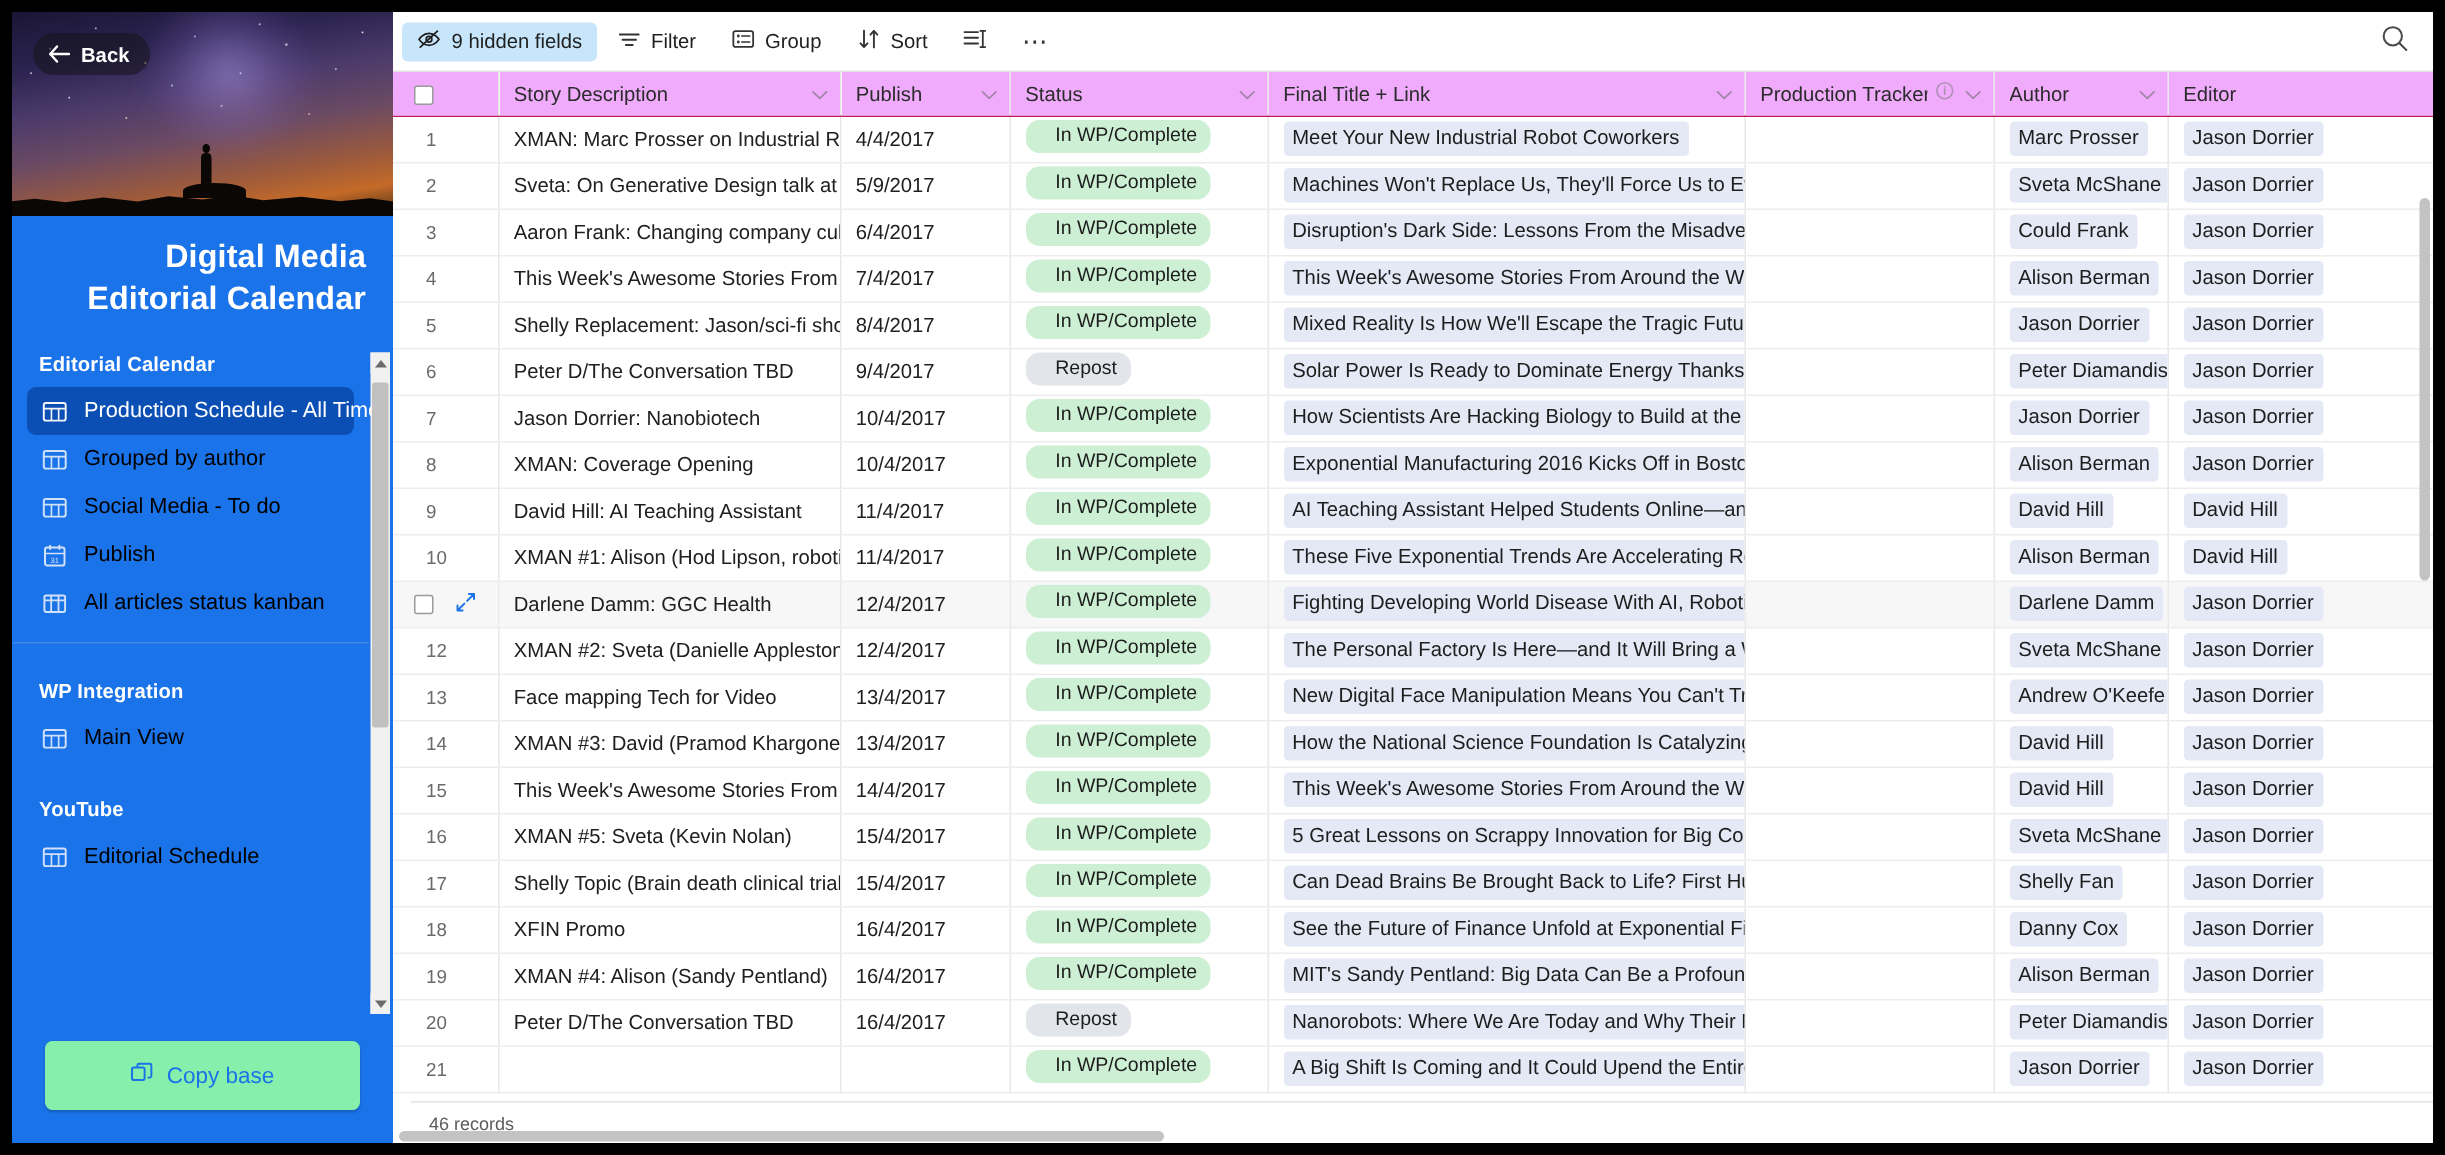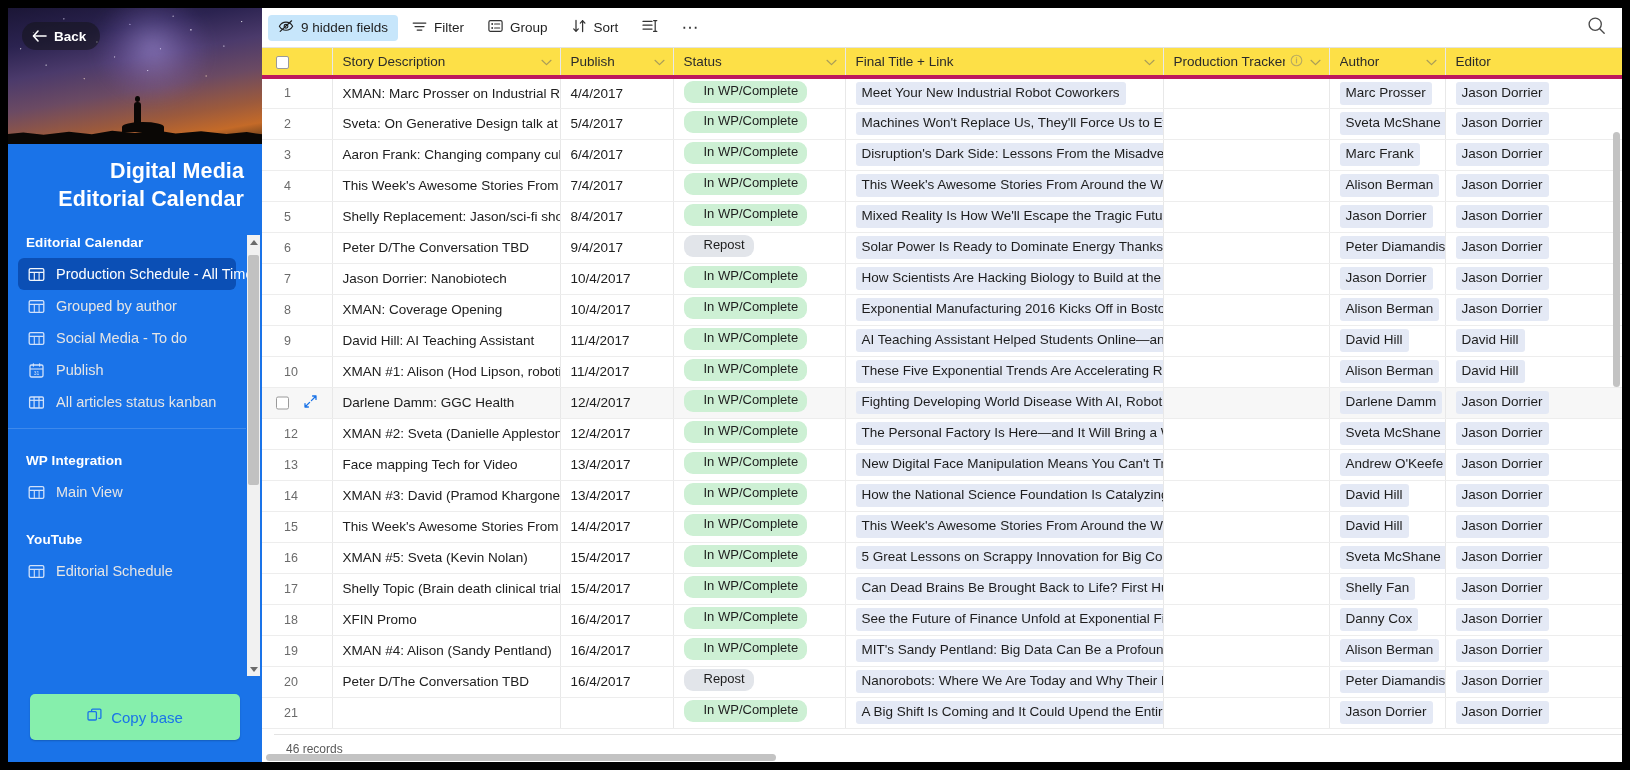--- a/index.html
+++ b/index.html
@@ -144,21 +144,21 @@
   }
   .nav-section-pad { height: 18px; }
   .nav-item {
     display: flex;
     align-items: center;
     gap: 11px;
     height: 32px;
     margin: 0 10px 0 10px;
     padding: 0 10px;
     border-radius: 6px;
-    color: #e5e5e5;
+    color: #000000;
     font-size: 14.5px;
     cursor: pointer;
     white-space: nowrap;
   }
   .nav-item.active {
     background: #0b4fb5;
     color: #ffffff;
     font-weight: 400;
   }
   .nav-item .nic { width: 17px; height: 17px; flex: 0 0 17px; opacity: .95; display:block; }
@@ -274,25 +274,25 @@
     border-right: 1px solid #e8e8e8;
     border-bottom: 1px solid #ededed;
     height: 31px;
     padding: 0 0 0 10px;
     text-align: left;
     font-weight: 400;
     overflow: hidden;
     white-space: nowrap;
   }
   table.t thead th {
-    background: #fde047;
+    background: #f0abfc;
     color: #2b2b2b;
     font-size: 13.5px;
     height: 29px;
-    border-bottom: 4px solid #be185d;
+    border-bottom: 1px solid #be185d;
     position: relative;
     vertical-align: middle;
   }
   .th-in { display: flex; align-items: center; gap: 5px; width: 100%; }
   .th-lbl { flex: 1 1 auto; overflow: hidden; text-overflow: clip; }
   .chev { flex: 0 0 auto; margin-right: 8px; opacity: .55; }
   .th-info { flex: 0 0 auto; opacity: .5; margin-right: 2px; }
 
   col.c-num   { width: 70px; }
   col.c-story { width: 228px; }
@@ -712,37 +712,37 @@
                 <td class="titlecell"><span class="chip">Meet Your New Industrial Robot Coworkers</span></td>
                 <td></td>
                 <td class="authcell"><span class="chip">Marc Prosser</span></td>
                 <td class="editcell"><span class="chip">Jason Dorrier</span></td>
               </tr>
               <tr>
                 <td class="num">
                   <span class="n">2</span>
                 </td>
                 <td>Sveta: On Generative Design talk at e.g…</td>
-                <td>5/4/2017</td>
+                <td>5/9/2017</td>
                 <td><span class="pill green">In WP/Complete</span></td>
                 <td class="titlecell"><span class="chip">Machines Won't Replace Us, They'll Force Us to Evolve</span></td>
                 <td></td>
                 <td class="authcell"><span class="chip">Sveta McShane</span></td>
                 <td class="editcell"><span class="chip">Jason Dorrier</span></td>
               </tr>
               <tr>
                 <td class="num">
                   <span class="n">3</span>
                 </td>
                 <td>Aaron Frank: Changing company culture</td>
                 <td>6/4/2017</td>
                 <td><span class="pill green">In WP/Complete</span></td>
                 <td class="titlecell"><span class="chip">Disruption's Dark Side: Lessons From the Misadventure</span></td>
                 <td></td>
-                <td class="authcell"><span class="chip">Marc Frank</span></td>
+                <td class="authcell"><span class="chip">Could Frank</span></td>
                 <td class="editcell"><span class="chip">Jason Dorrier</span></td>
               </tr>
               <tr>
                 <td class="num">
                   <span class="n">4</span>
                 </td>
                 <td>This Week's Awesome Stories From Ar…</td>
                 <td>7/4/2017</td>
                 <td><span class="pill green">In WP/Complete</span></td>
                 <td class="titlecell"><span class="chip">This Week's Awesome Stories From Around the Web (T</span></td>

